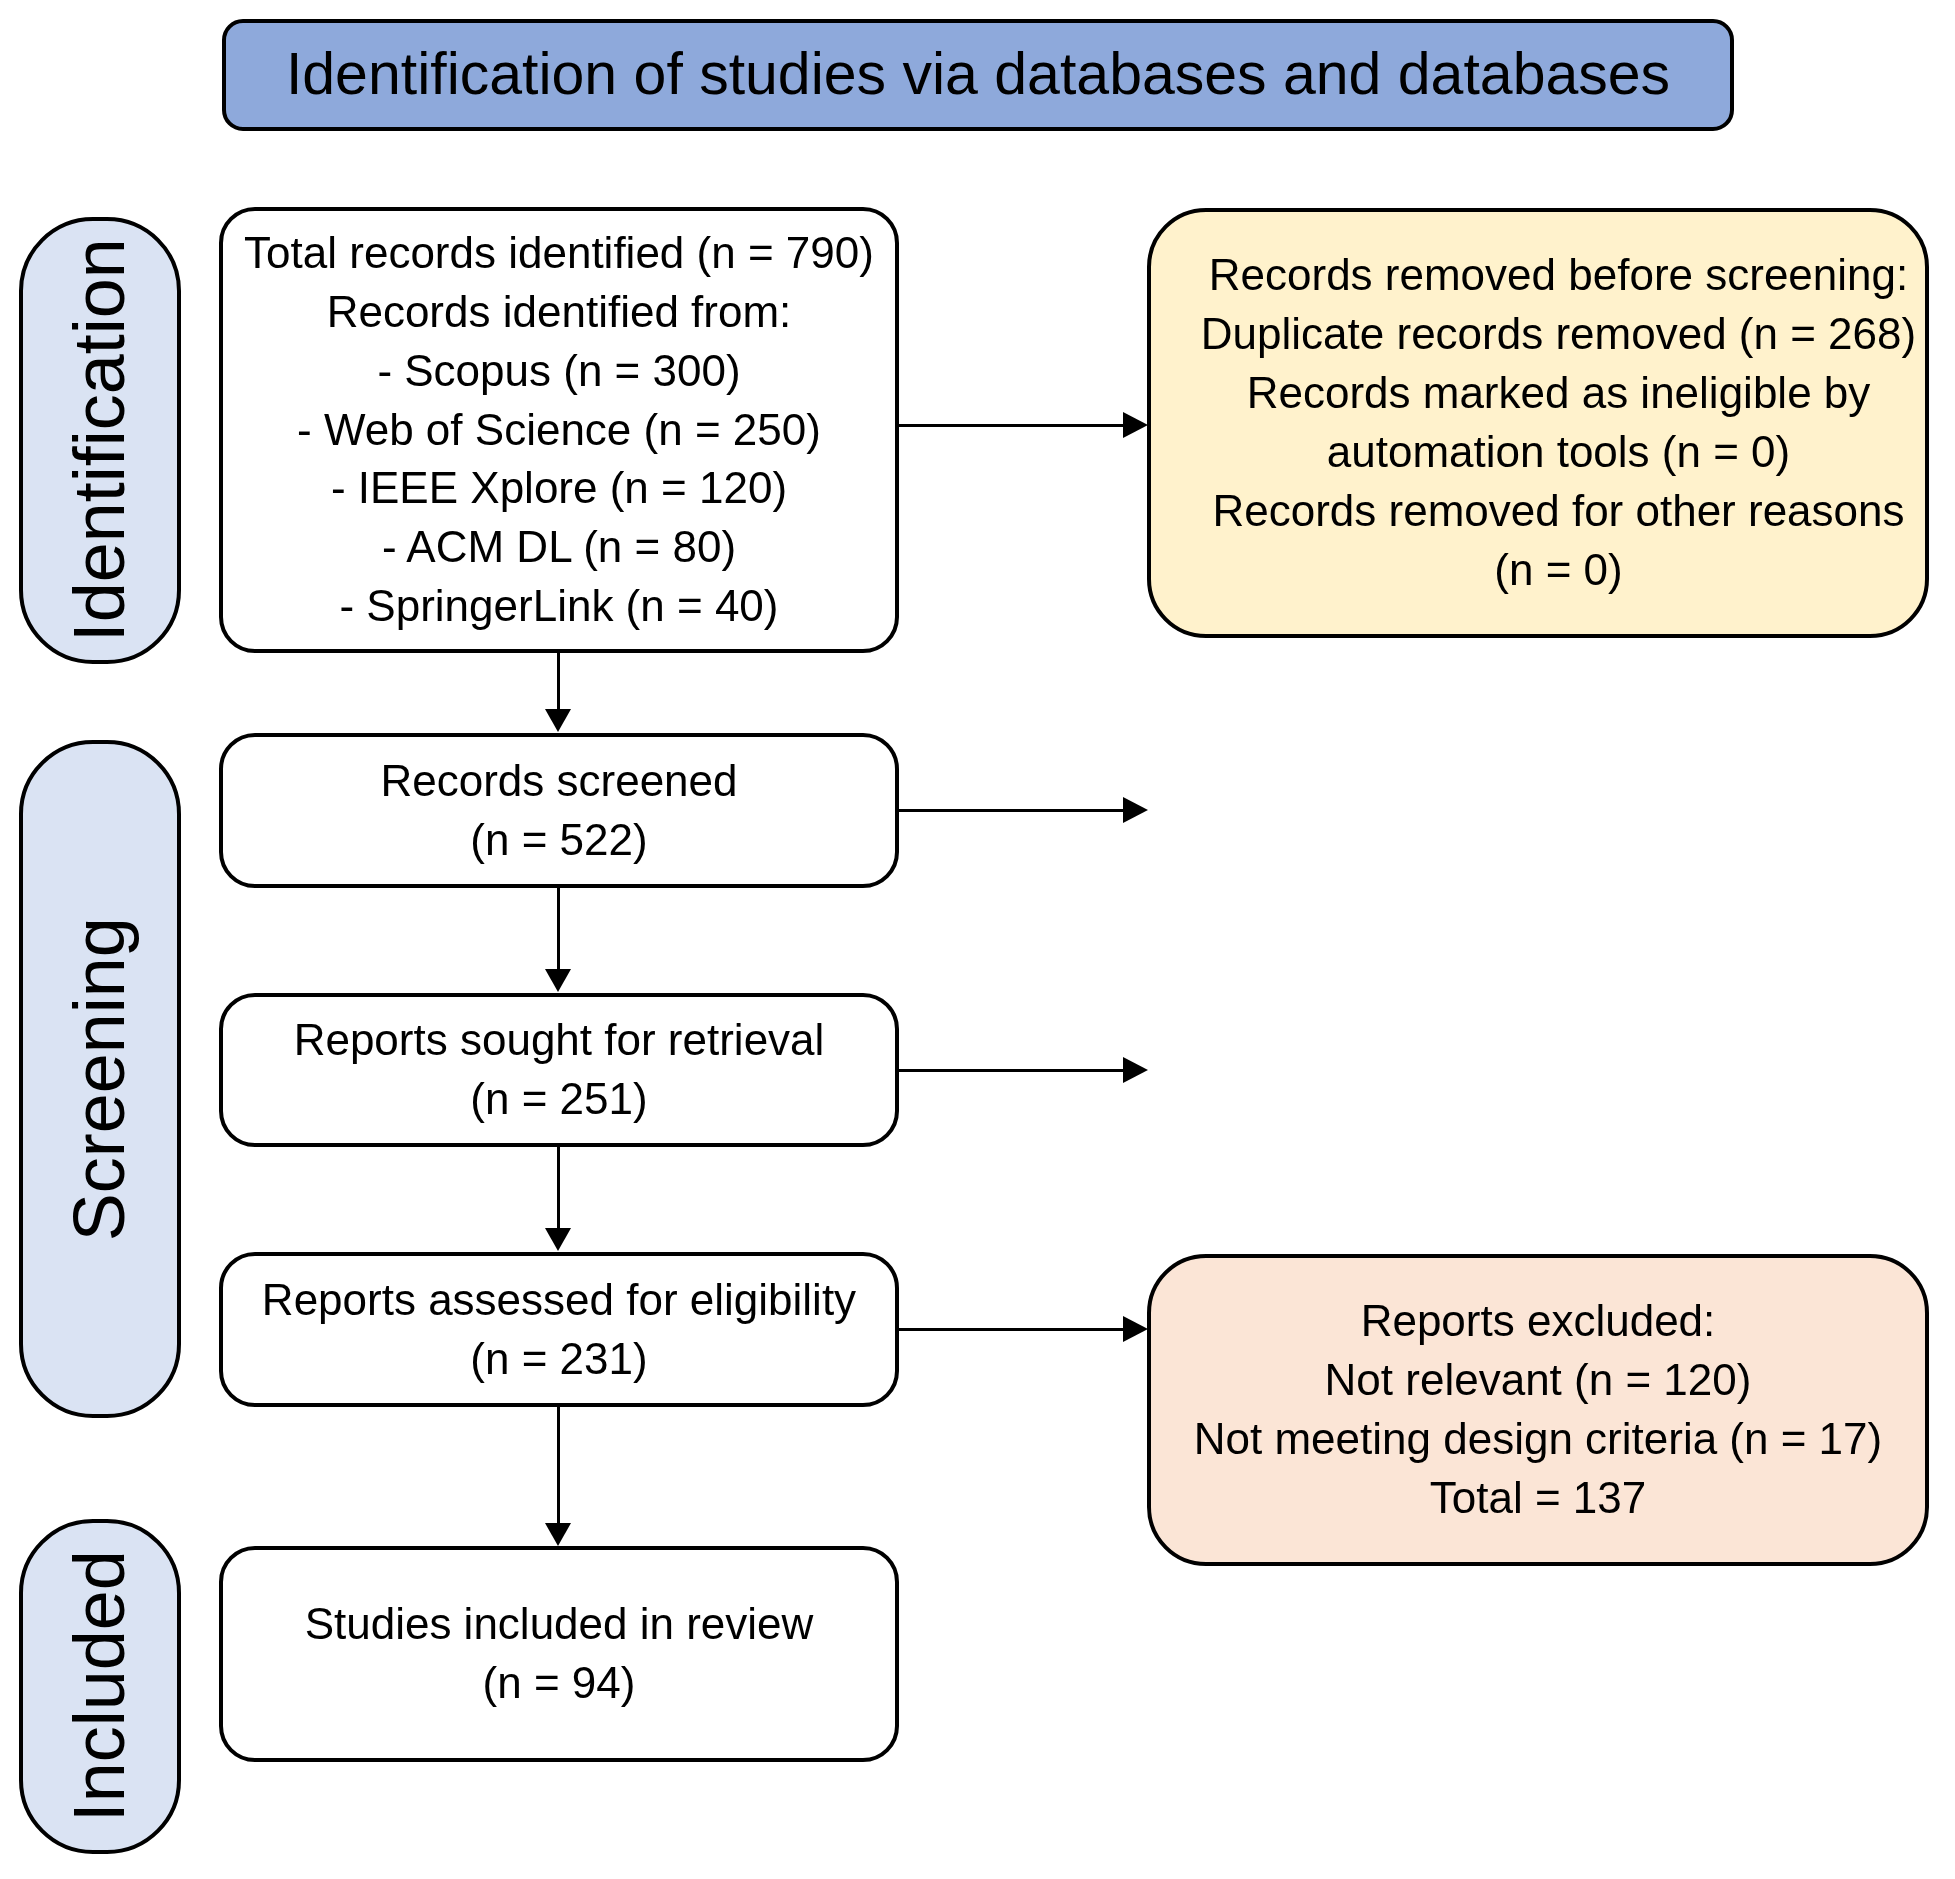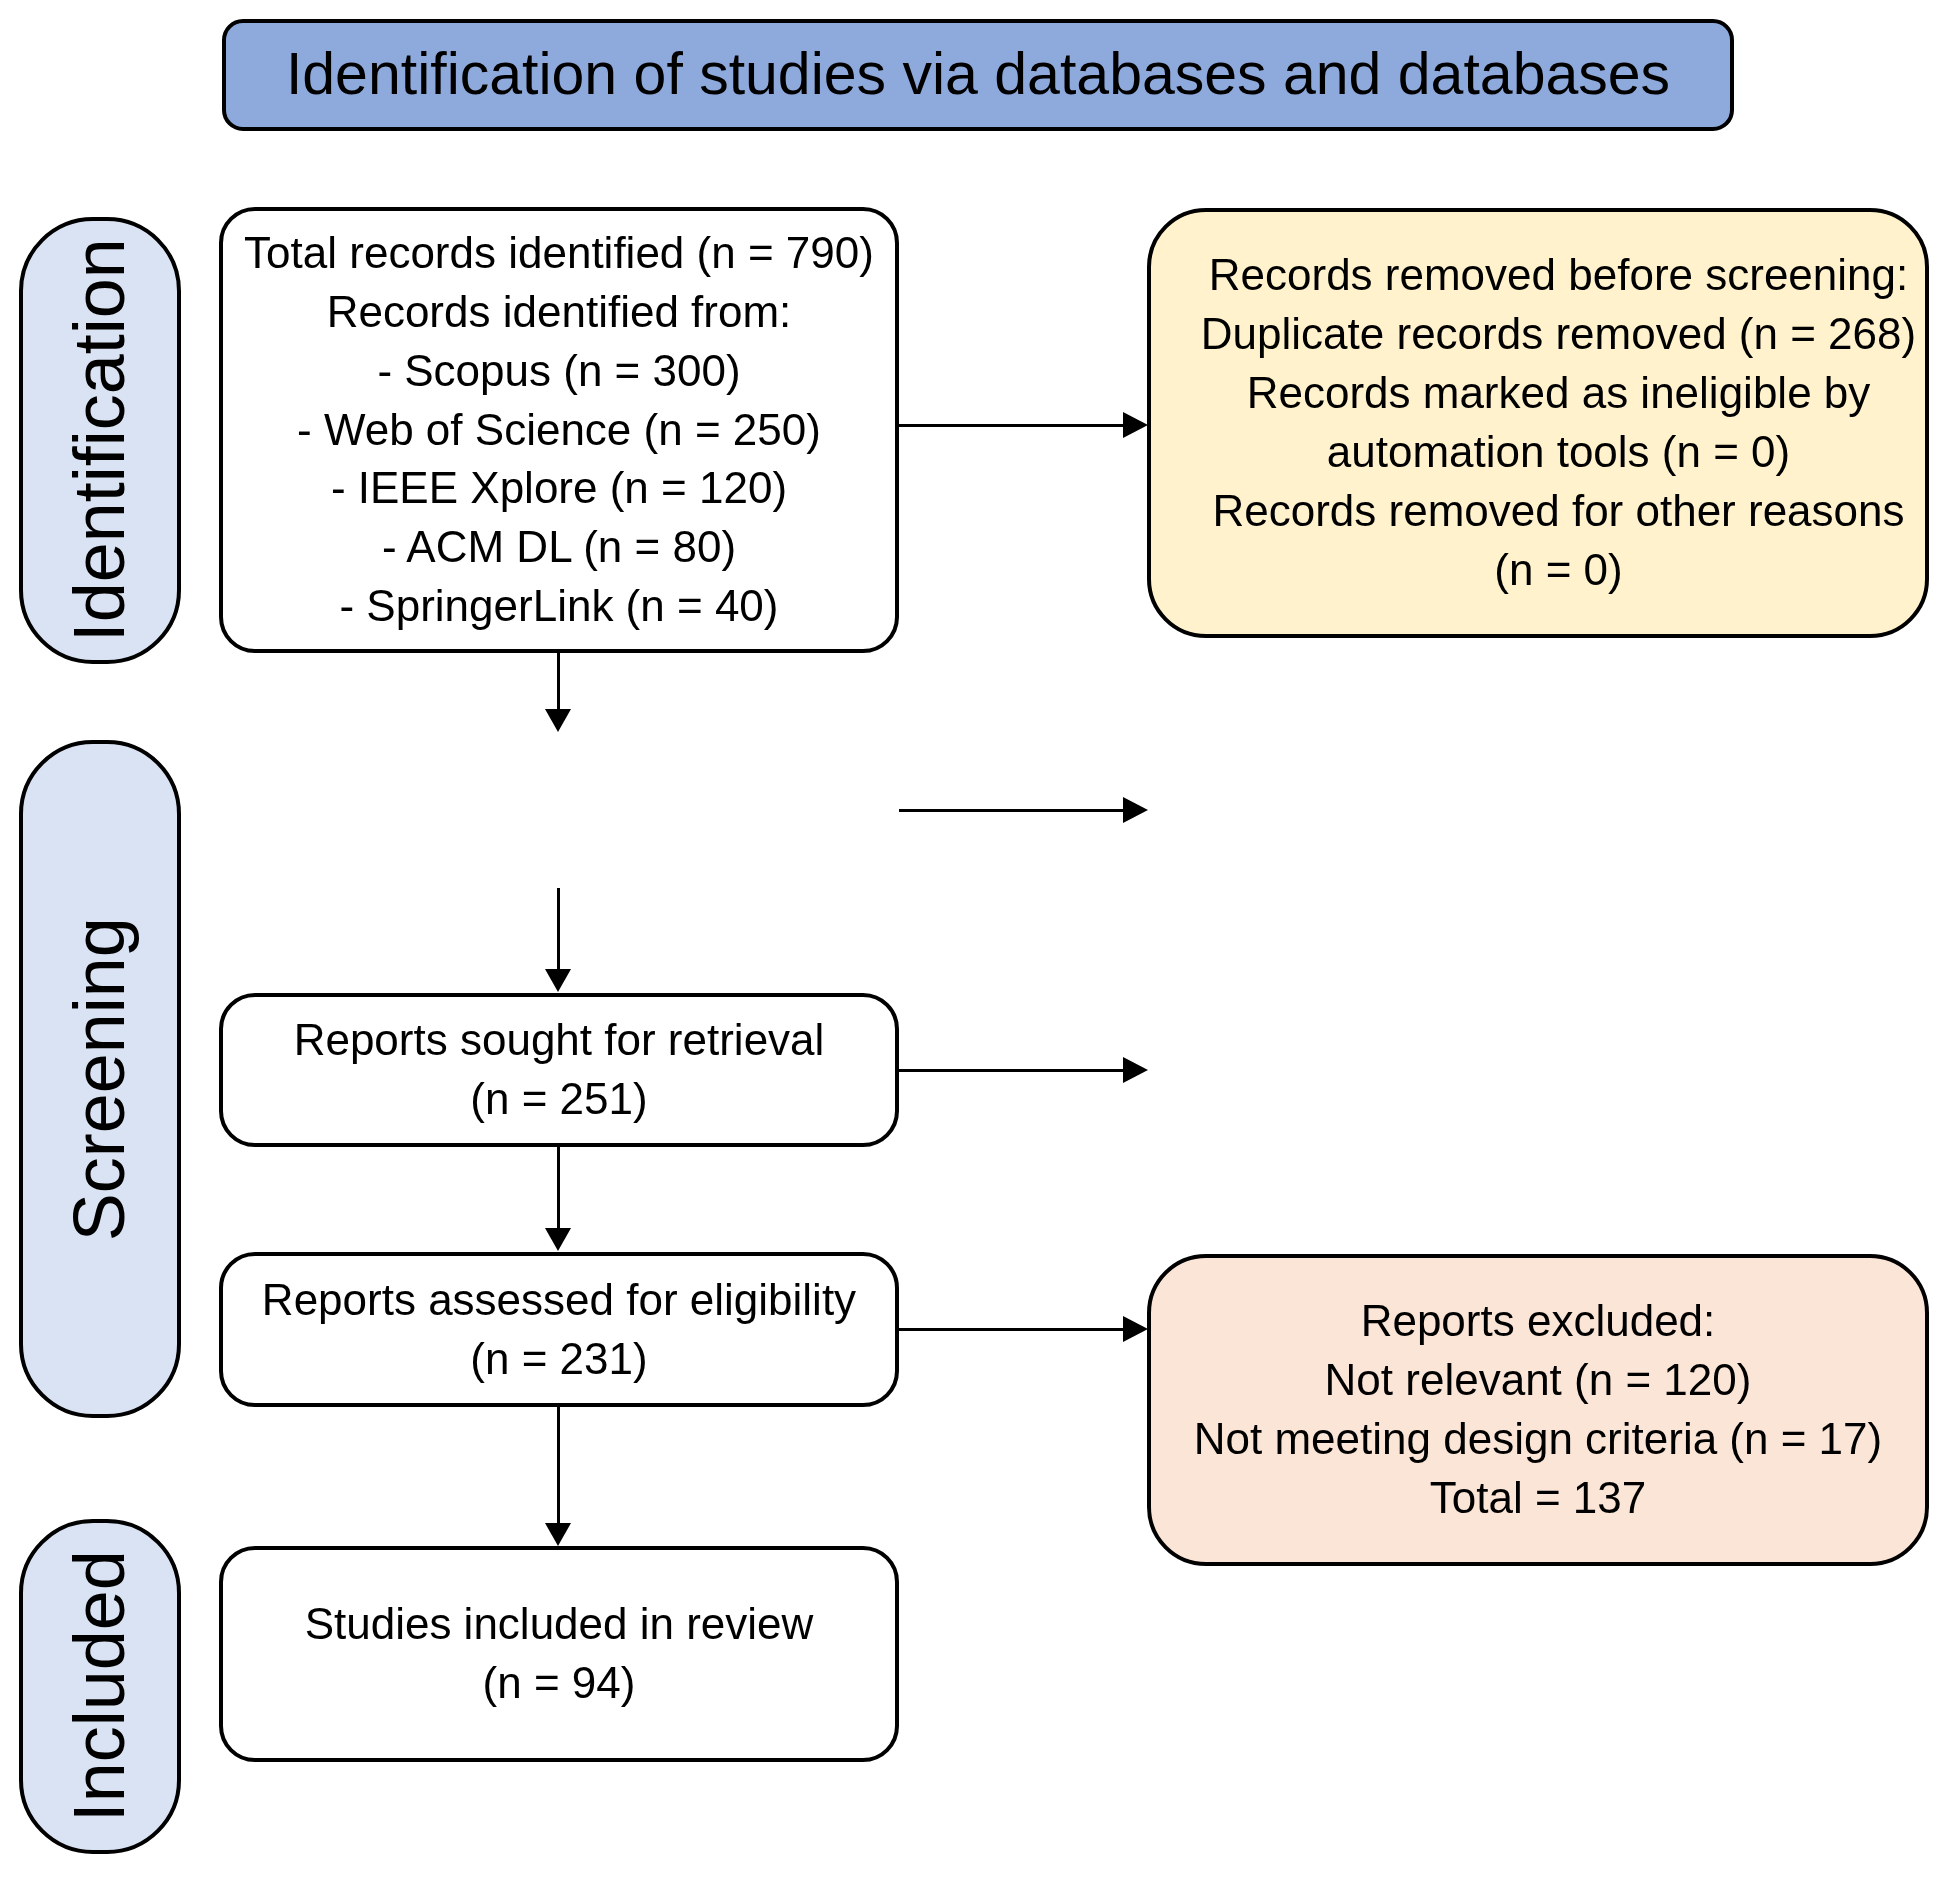--- a/index.html
+++ b/index.html
@@ -106,20 +106,23 @@
   </div>
 
   <div class="box main-box box-identified" style="background-color: rgb(255, 255, 255);">
     <div>Total records identified (n = 790)<br>Records identified from:<br>- Scopus (n = 300)<br>- Web of Science (n = 250)<br>- IEEE Xplore (n = 120)<br>- ACM DL (n = 80)<br>- SpringerLink (n = 40)</div>
   </div>
 
   <div class="box side-box box-removed" style="background-color: rgb(255, 242, 204);">
     <div>Records removed before screening:<br>Duplicate records removed (n = 268)<br>Records marked as ineligible by<br>automation tools (n = 0)<br>Records removed for other reasons<br>(n = 0)</div>
   </div>
 
+  <div class="box main-box box-screened" style="background-color: rgb(255, 255, 255);">
+    <div>Records screened<br>(n = 522)</div>
+  </div>
 
 
   <div class="box main-box box-sought" style="background-color: rgb(255, 255, 255);">
     <div>Reports sought for retrieval<br>(n = 251)</div>
   </div>
 
 
   <div class="box main-box box-assessed" style="background-color: rgb(255, 255, 255);">
     <div>Reports assessed for eligibility<br>(n = 231)</div>
   </div>

